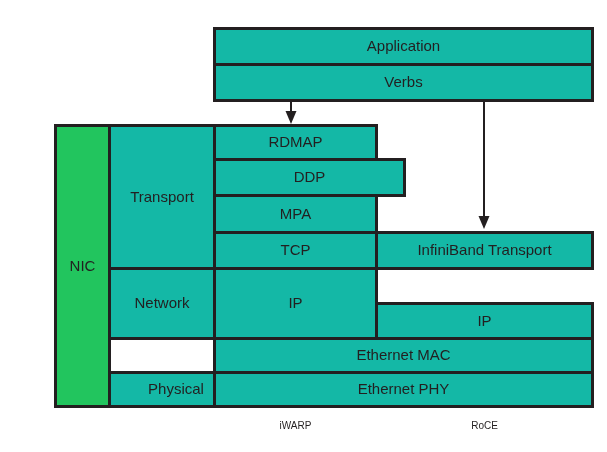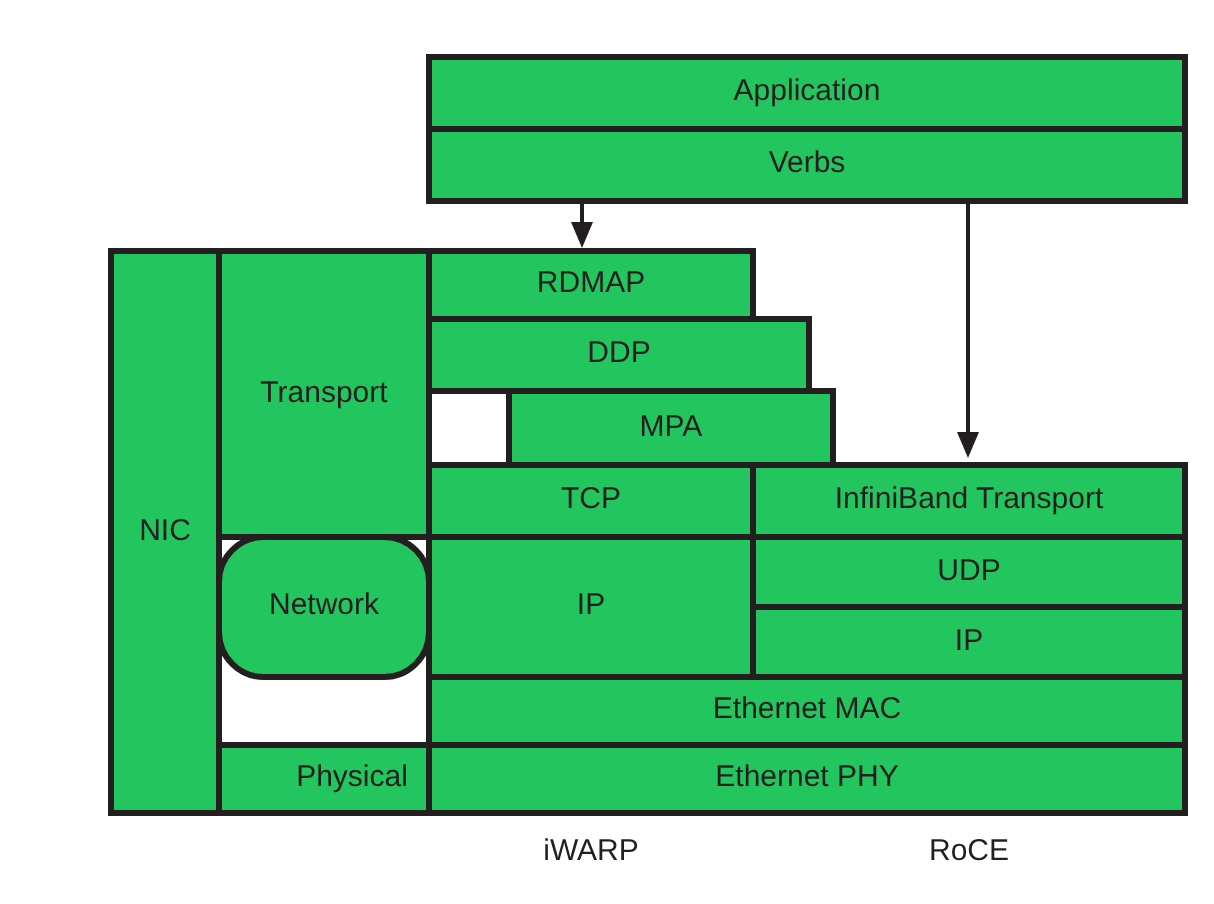--- a/index.html
+++ b/index.html
@@ -13,39 +13,39 @@
     height: 452px;
     background: #ffffff;
     font-family: "Liberation Sans", sans-serif;
     color: #231f20;
     overflow: hidden;
   }
   .box {
     position: absolute;
     box-sizing: border-box;
     border: 3px solid #231f20;
-    background: #22c55e;
+    background: #14b8a6;
     display: flex;
     align-items: center;
     justify-content: center;
     font-size: 15px;
     line-height: 1.1;
     text-align: center;
     white-space: nowrap;
   }
   .box.gray {
     background: #22c55e;
   }
   .caption {
     position: absolute;
     box-sizing: border-box;
     display: flex;
     align-items: center;
     justify-content: center;
-    font-size: 15px;
+    font-size: 10px;
     text-align: center;
   }
   .arrow-layer {
     position: absolute;
     left: 0;
     top: 0;
     width: 607px;
     height: 452px;
     pointer-events: none;
   }
@@ -54,31 +54,30 @@
 <body>
 
 <div class="canvas">
 
   <div class="box" style="left:213px; top:27px;  width:381px; height:39px;">Application</div>
   <div class="box" style="left:213px; top:63px;  width:381px; height:39px;">Verbs</div>
 
   <div class="box gray" style="left:54px; top:124px; width:57px; height:284px;">NIC</div>
 
   <div class="box" style="left:108px; top:124px; width:108px; height:146px;">Transport</div>
-  <div class="box" style="left:108px; top:267px; width:108px; height:73px;border-radius:24px;">Network</div>
+  <div class="box" style="left:108px; top:267px; width:108px; height:73px;">Network</div>
   <div class="box" style="left:108px; top:371px; width:108px; height:37px;padding-left:28px;">Physical</div>
 
   <div class="box" style="left:213px; top:124px; width:165px; height:37px;">RDMAP</div>
   <div class="box" style="left:213px; top:158px; width:193px; height:39px;">DDP</div>
-  <div class="box" style="left:213px; top:194px; width:165px; height:40px;margin-left:40px;">MPA</div>
+  <div class="box" style="left:213px; top:194px; width:165px; height:40px;">MPA</div>
   <div class="box" style="left:213px; top:231px; width:165px; height:39px;">TCP</div>
   <div class="box" style="left:213px; top:267px; width:165px; height:73px;">IP</div>
 
   <div class="box" style="left:375px; top:231px; width:219px; height:39px;">InfiniBand Transport</div>
-  <div class="box" style="left:375px; top:267px; width:219px; height:38px;">UDP</div>
   <div class="box" style="left:375px; top:302px; width:219px; height:38px;">IP</div>
 
   <div class="box" style="left:213px; top:337px; width:381px; height:37px;">Ethernet MAC</div>
   <div class="box" style="left:213px; top:371px; width:381px; height:37px;">Ethernet PHY</div>
 
   <div class="caption" style="left:213px; top:413px; width:165px; height:24px;">iWARP</div>
   <div class="caption" style="left:375px; top:413px; width:219px; height:24px;">RoCE</div>
 
   <svg class="arrow-layer" width="607" height="452" viewBox="0 0 607 452" xmlns="http://www.w3.org/2000/svg">
     <g stroke="#231f20" fill="#231f20">

